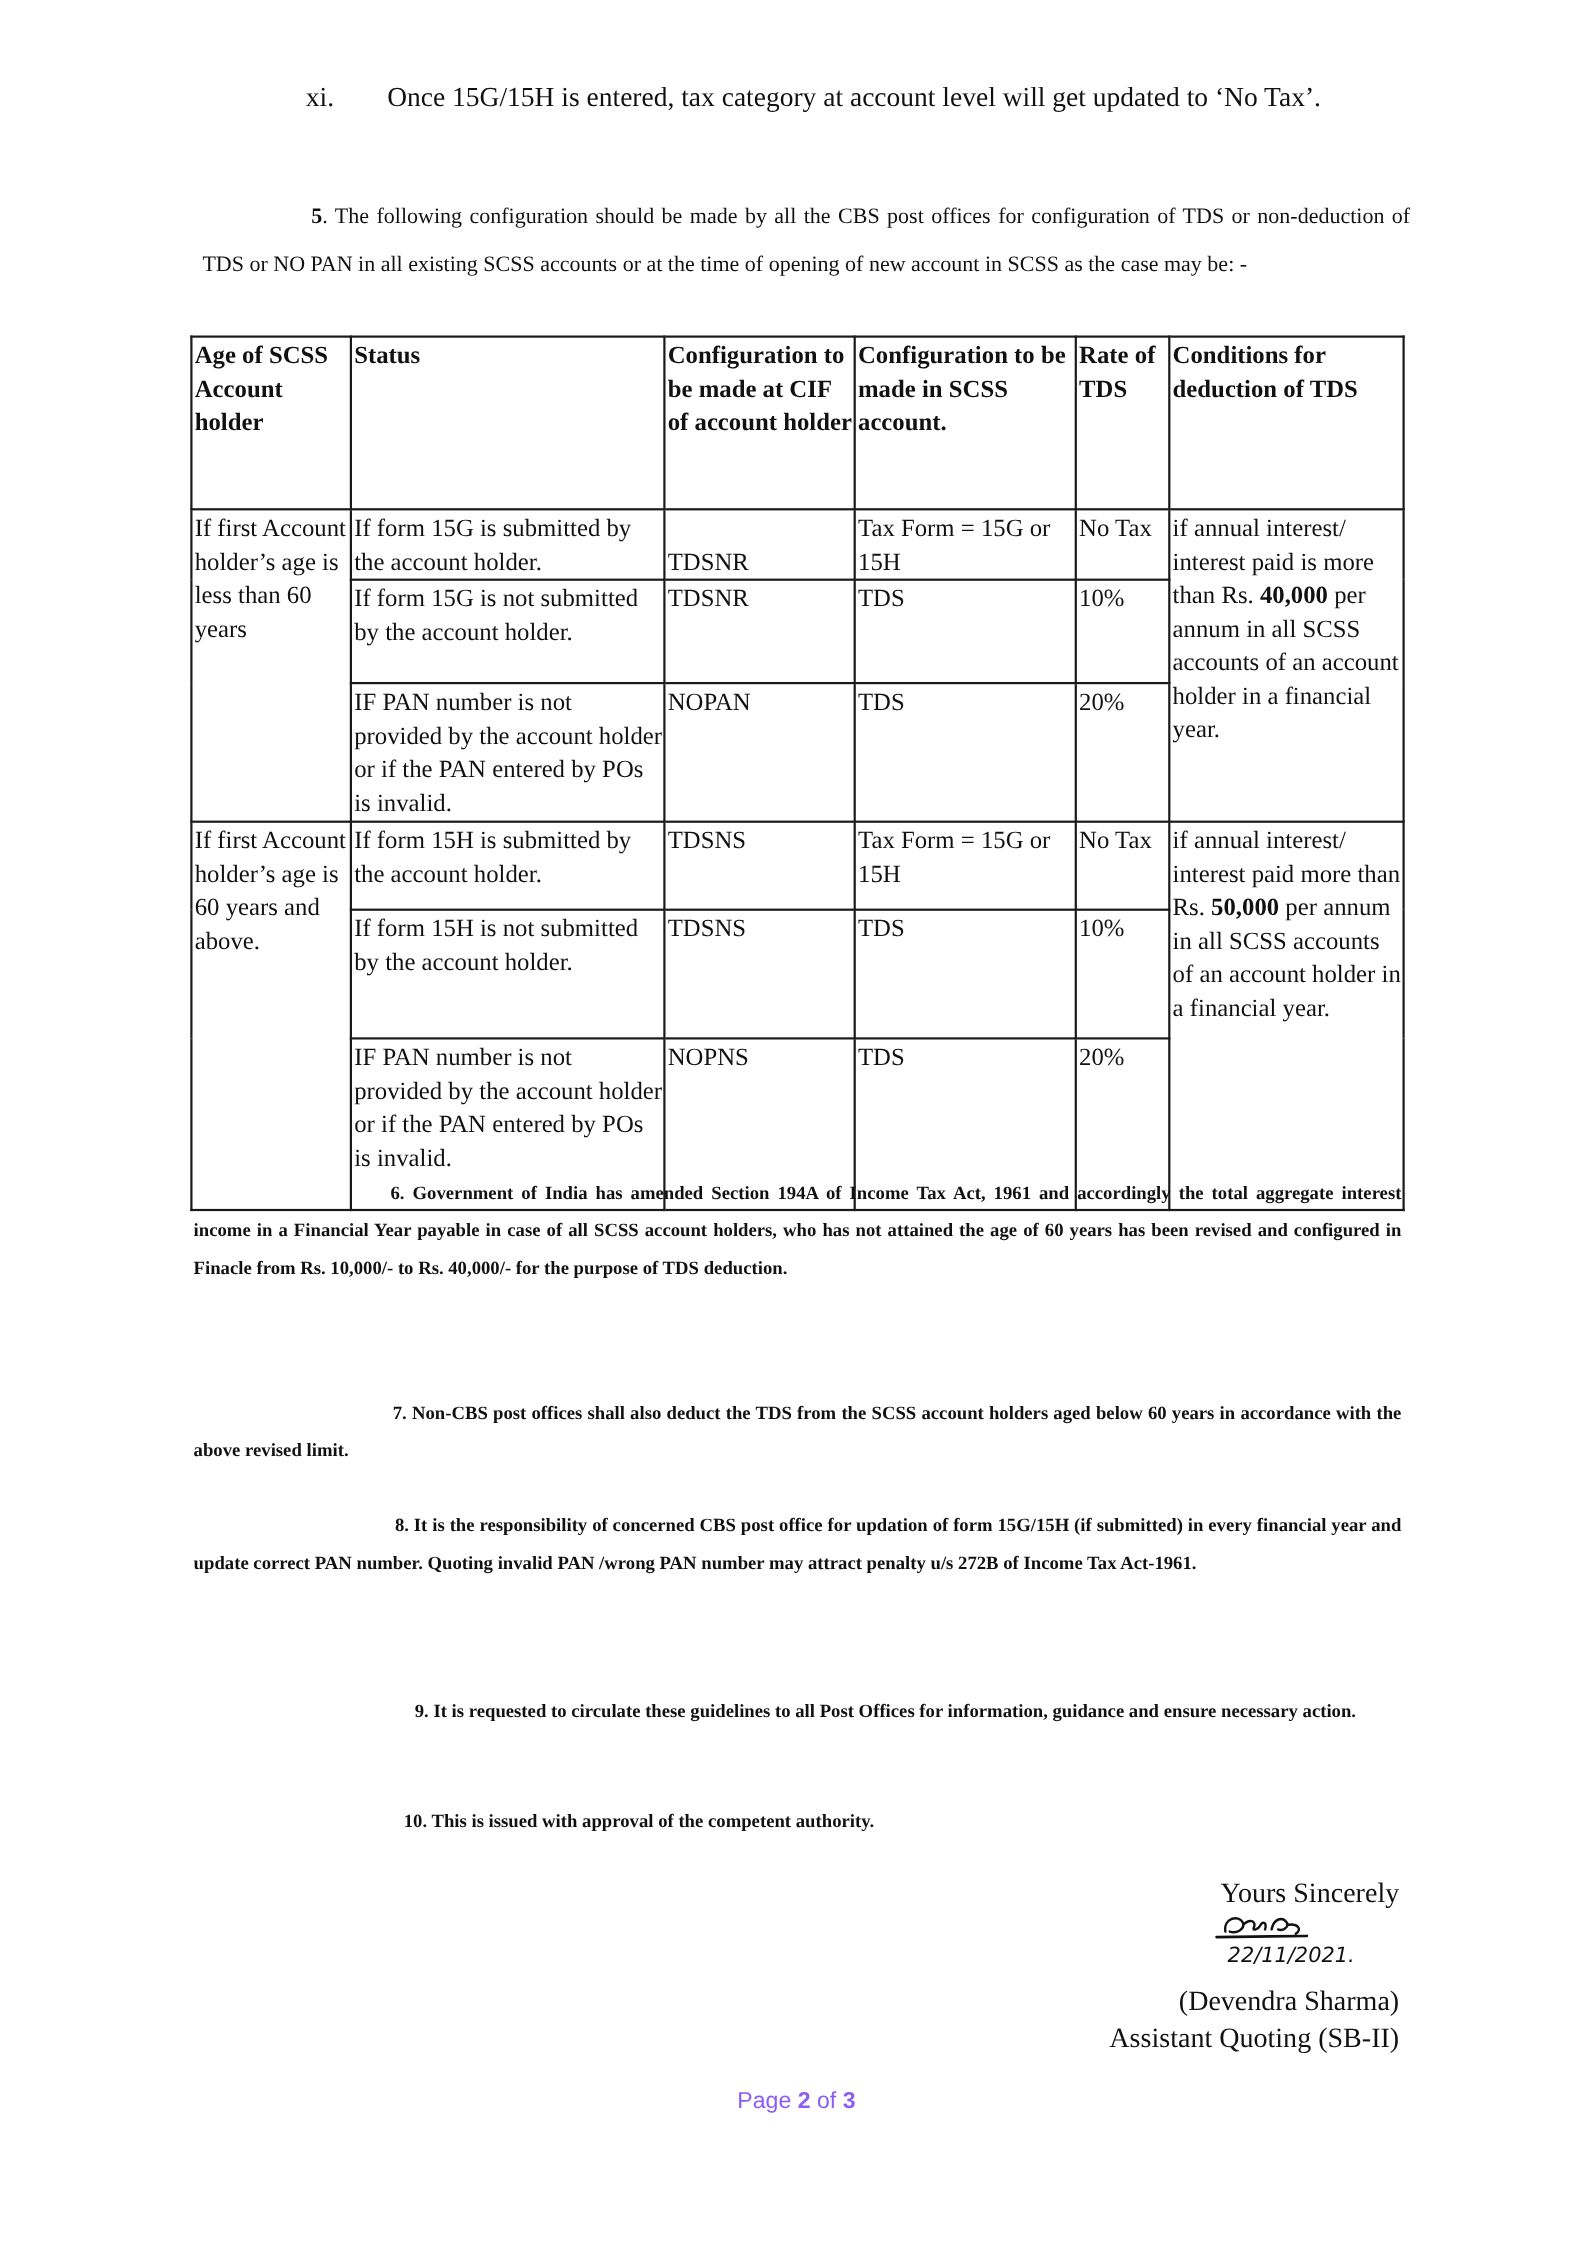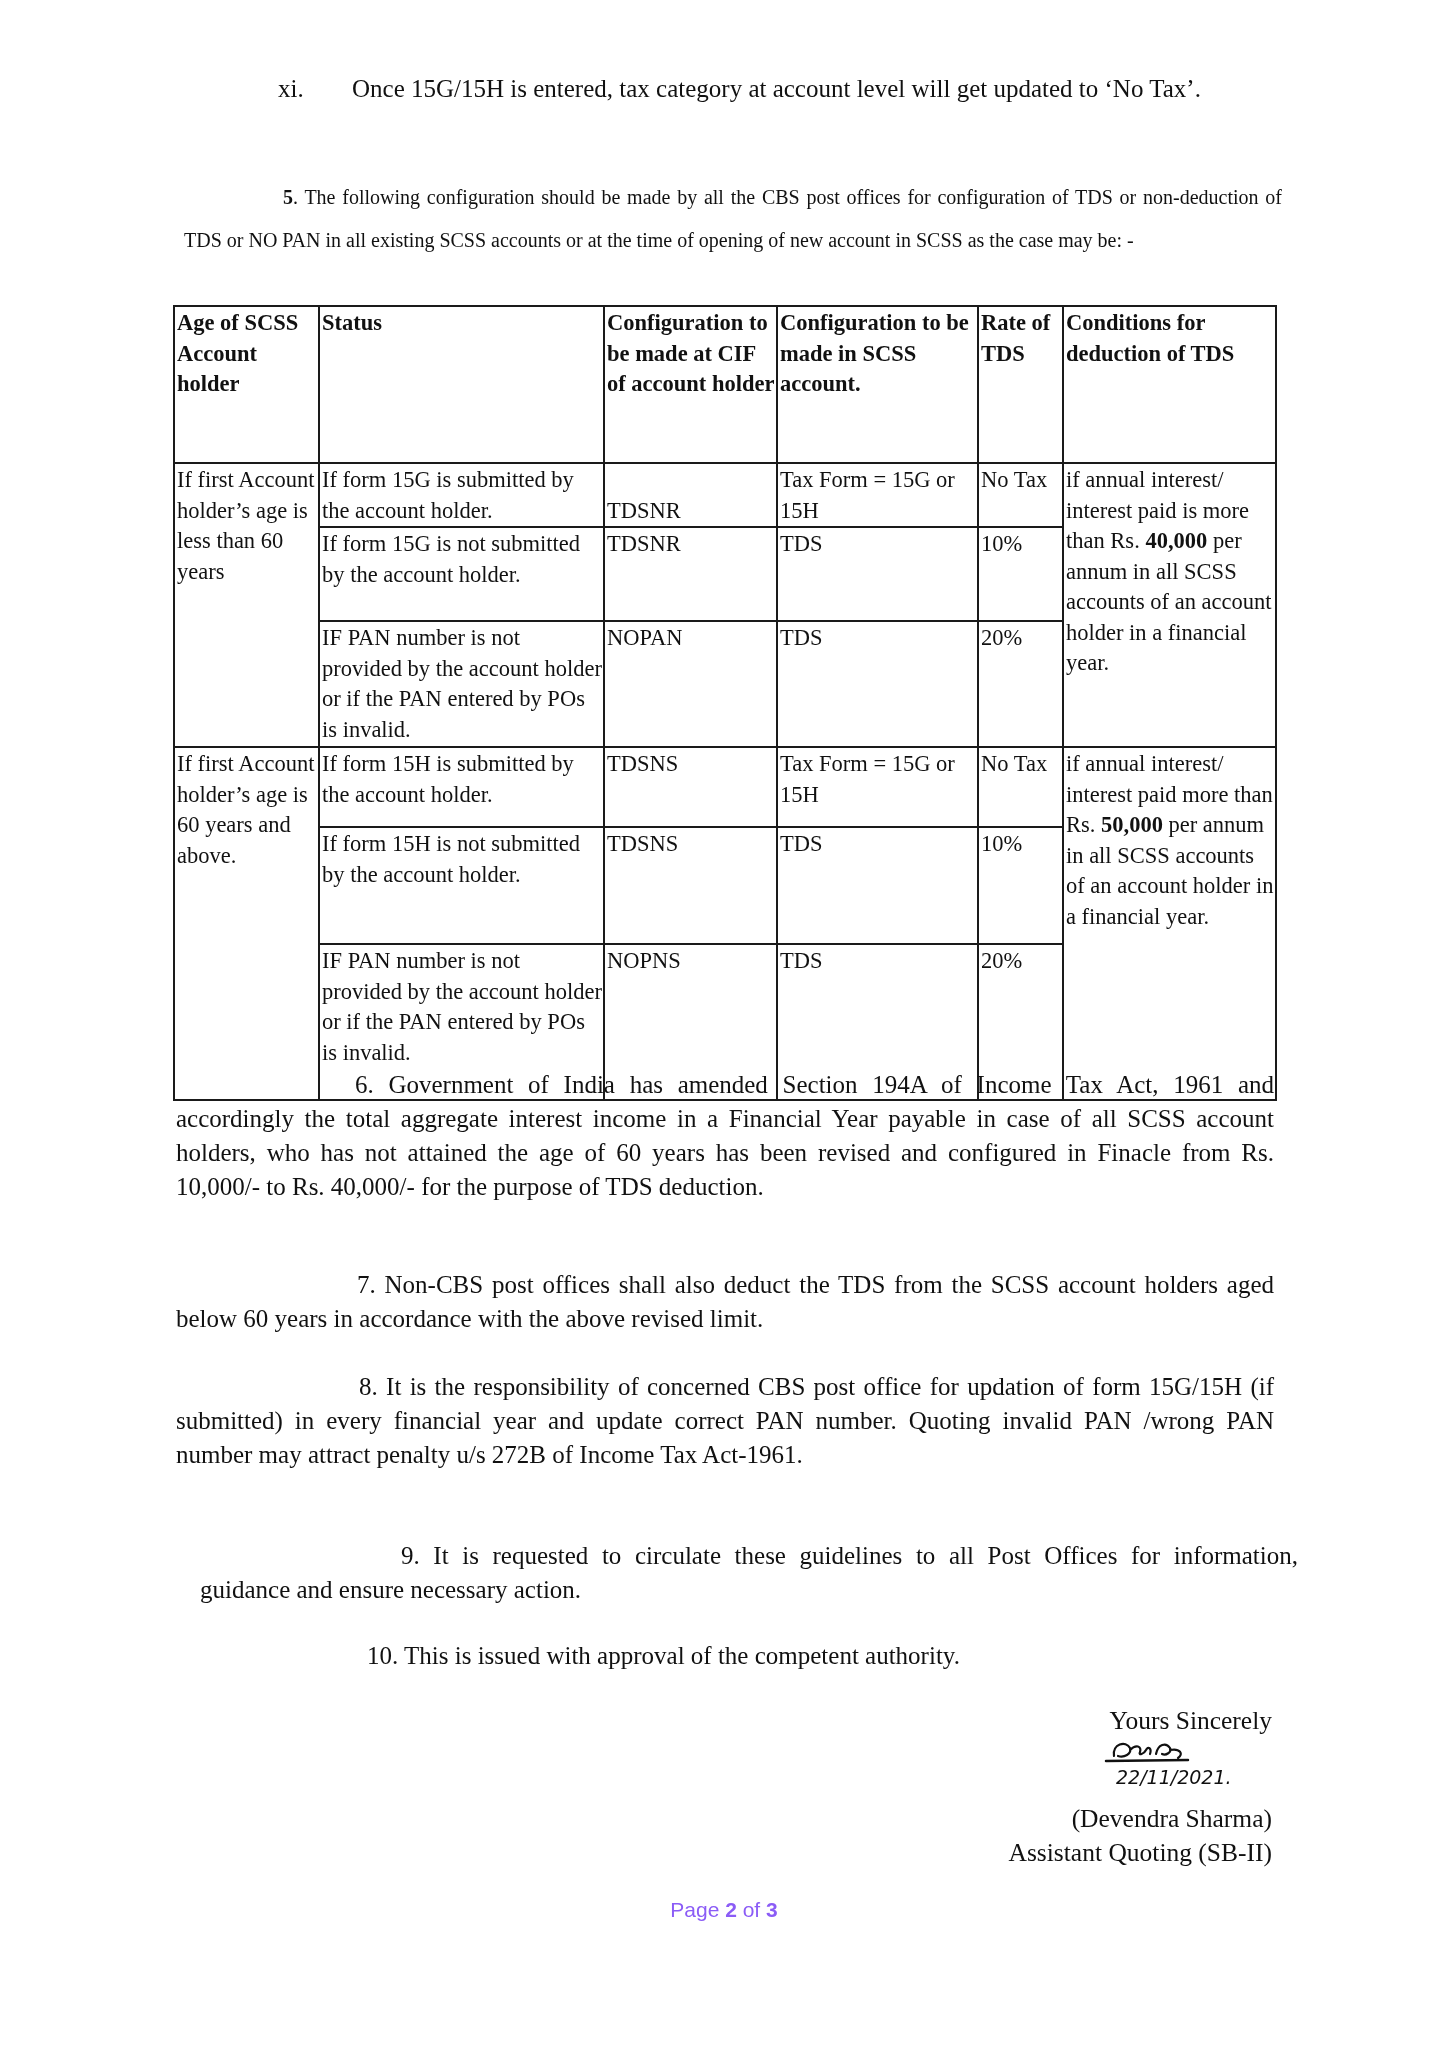--- a/index.html
+++ b/index.html
@@ -31,29 +31,29 @@
   tr.hdr { height: 157px; }
   tr.r1 { height: 64px; }
   tr.r2 { height: 94px; }
   tr.r3 { height: 126px; }
   tr.r4 { height: 80px; }
   tr.r5 { height: 117px; }
   tr.r6 { height: 156px; }
   .bottom-align { vertical-align: bottom !important; }
 
   
-  .bpara { font-weight: normal; font-size: 25px; line-height: 34px; width: 1098px; left: 176px; }
+  .bpara { font-weight: bold; font-size: 17px; line-height: 34px; width: 1098px; left: 176px; }
   .bpara .indent { display: inline-block; }
   #para-6 { top: 1068px; }
   #para-6 .indent { width: 179px; }
   #para-7 { top: 1268px; }
   #para-7 .indent { width: 181px; }
   #para-8 { top: 1370px; }
   #para-8 .indent { width: 183px; }
-  #para-9 { top: 1539px; margin-left: 24px; }
+  #para-9 { top: 1539px; }
   #para-9 .indent { width: 201px; }
   #para-10 { top: 1639px; left: 367px; width: 900px; }
 
   
   .sig { font-weight: normal; font-size: 25.5px; line-height: 34px; text-align: right; right: 176px; }
   #closing { top: 1704px; }
   #signer-name { top: 1802px; }
   #signer-title { top: 1836px; }
   #signature-mark { left: 1100px; top: 1738px; width: 180px; height: 56px; }
 

